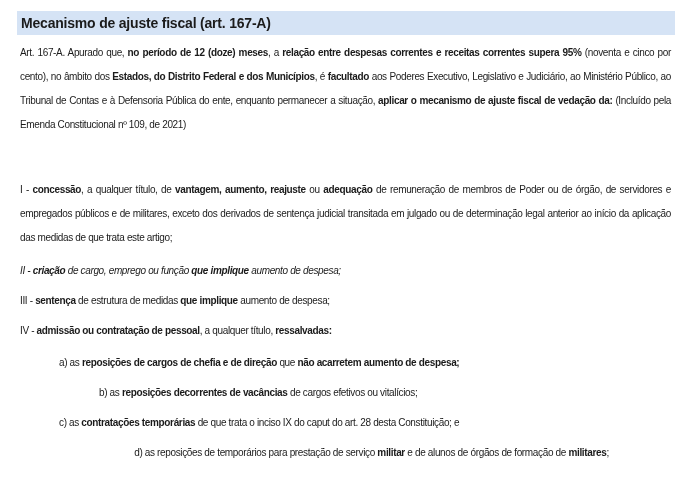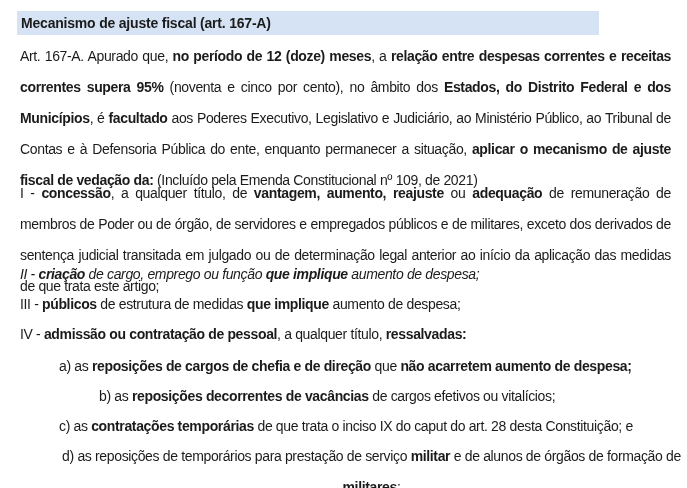--- a/index.html
+++ b/index.html
@@ -18,37 +18,37 @@
     .doc {
       position: absolute;
       left: 0;
       top: 0;
       width: 687px;
     }
     .section-header {
       position: absolute;
       left: 17px;
       top: 11px;
-      width: 582px;
+      width: 658px;
       height: 24px;
       background: #d5e3f5;
       box-sizing: border-box;
       padding-left: 4px;
       line-height: 24px;
       font-size: 14px;
       font-weight: bold;
       color: #1b1b1b;
       letter-spacing: -0.2px;
     }
     .para {
       position: absolute;
       left: 20px;
       width: 651px;
-      font-size: 14px;
-      line-height: 31px;
+      font-size: 10px;
+      line-height: 24px;
       text-align: justify;
       letter-spacing: -0.35px;
       word-spacing: 0px;
       margin: 0;
     }
     .para.sub {
       left: 59px;
       width: 625px;
     }
     .para.nojust {
@@ -71,21 +71,21 @@
 <body>
 
 <div class="doc">
 
   <div class="section-header">Mecanismo de ajuste fiscal (art. 167-A)</div>
 
   <p class="para p-art"><span>Art. 167-A. Apurado que, </span><b>no período de 12 (doze) meses</b><span>, a </span><b>relação entre despesas correntes e receitas correntes supera 95%</b><span> (noventa e cinco por cento), no âmbito dos </span><b>Estados, do Distrito Federal e dos Municípios</b><span>, é </span><b>facultado</b><span> aos Poderes Executivo, Legislativo e Judiciário, ao Ministério Público, ao Tribunal de Contas e à Defensoria Pública do ente, enquanto permanecer a situação, </span><b>aplicar o mecanismo de ajuste fiscal de vedação da:</b><span> (Incluído pela Emenda Constitucional nº 109, de 2021)</span></p>
 
   <p class="para p-i"><span>I - </span><b>concessão</b><span>, a qualquer título, de </span><b>vantagem, aumento, reajuste</b><span> ou </span><b>adequação</b><span> de remuneração de membros de Poder ou de órgão, de servidores e empregados públicos e de militares, exceto dos derivados de sentença judicial transitada em julgado ou de determinação legal anterior ao início da aplicação das medidas de que trata este artigo;</span></p>
   <p class="para p-ii"><span>II - </span><b>criação</b><span> de cargo, emprego ou função </span><b>que implique</b><span> aumento de despesa;</span></p>
-  <p class="para p-iii"><span>III - </span><b>públicos</b><span> de estrutura de medidas </span><b>que implique</b><span> aumento de despesa;</span></p>
+  <p class="para p-iii"><span>III - </span><b>sentença</b><span> de estrutura de medidas </span><b>que implique</b><span> aumento de despesa;</span></p>
   <p class="para p-iv"><span>IV - </span><b>admissão ou contratação de pessoal</b><span>, a qualquer título, </span><b>ressalvadas:</b></p>
 
   <p class="para sub p-a"><span>a) as </span><b>reposições de cargos de chefia e de direção</b><span> que </span><b>não acarretem aumento de despesa;</b></p>
   <p class="para sub p-b"><span>b) as </span><b>reposições decorrentes de vacâncias</b><span> de cargos efetivos ou vitalícios;</span></p>
   <p class="para sub p-c"><span>c) as </span><b>contratações temporárias</b><span> de que trata o inciso IX do caput do art. 28 desta Constituição; e</span></p>
   <p class="para sub nojust p-d"><span>d) as reposições de temporários para prestação de serviço </span><b>militar</b><span> e de alunos de órgãos de formação de </span><b>militares</b><span>;</span></p>
 
 </div>
 
 </body></html>

